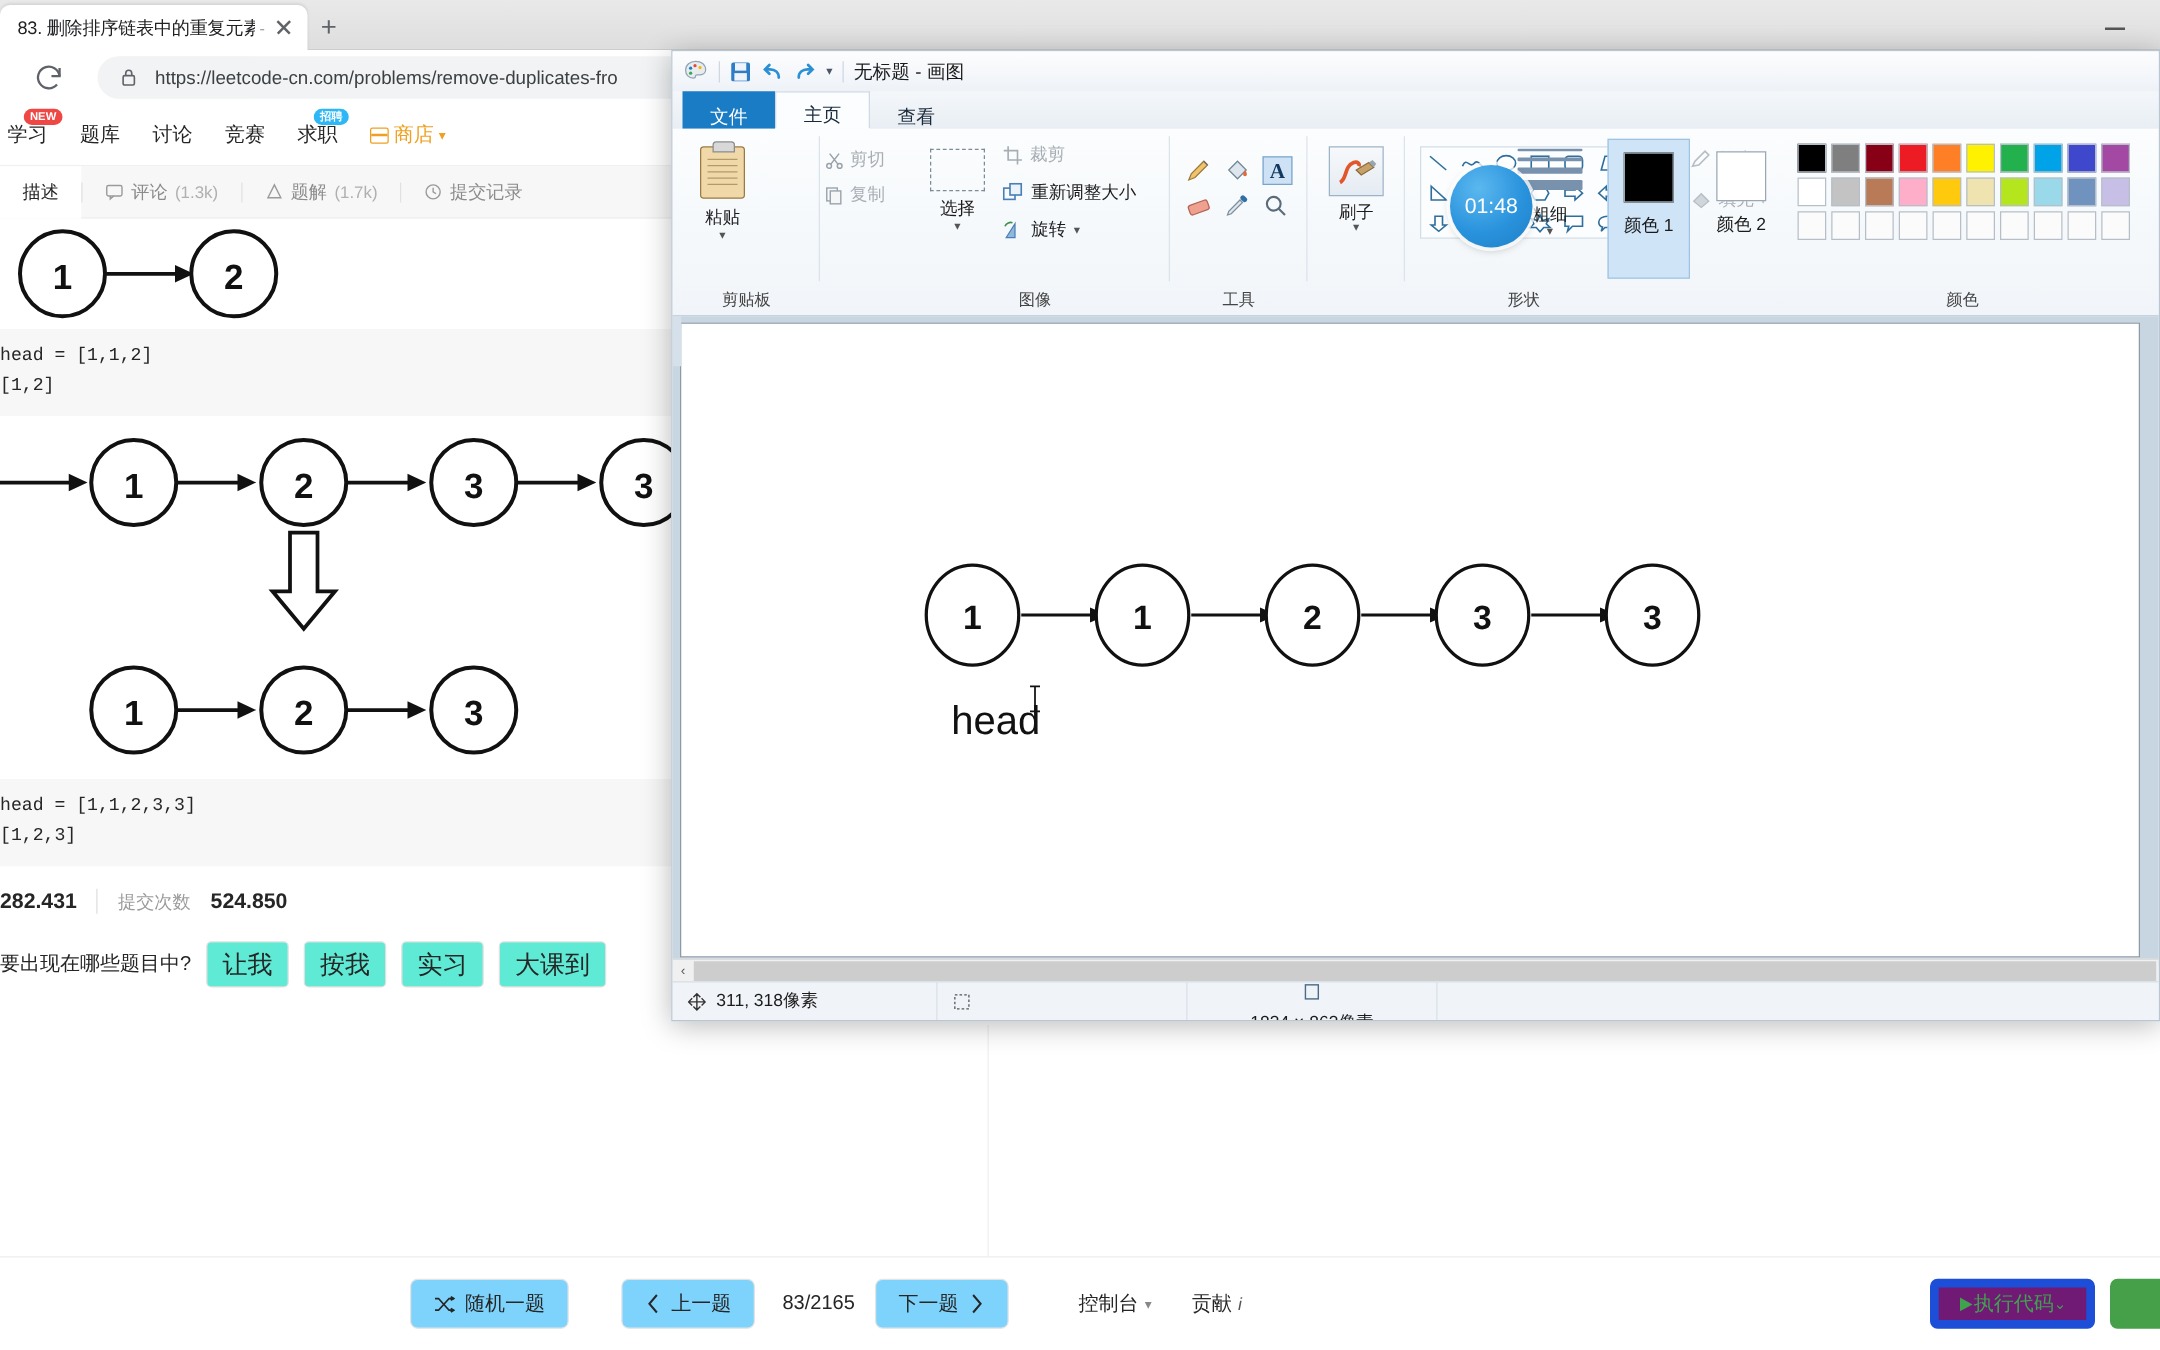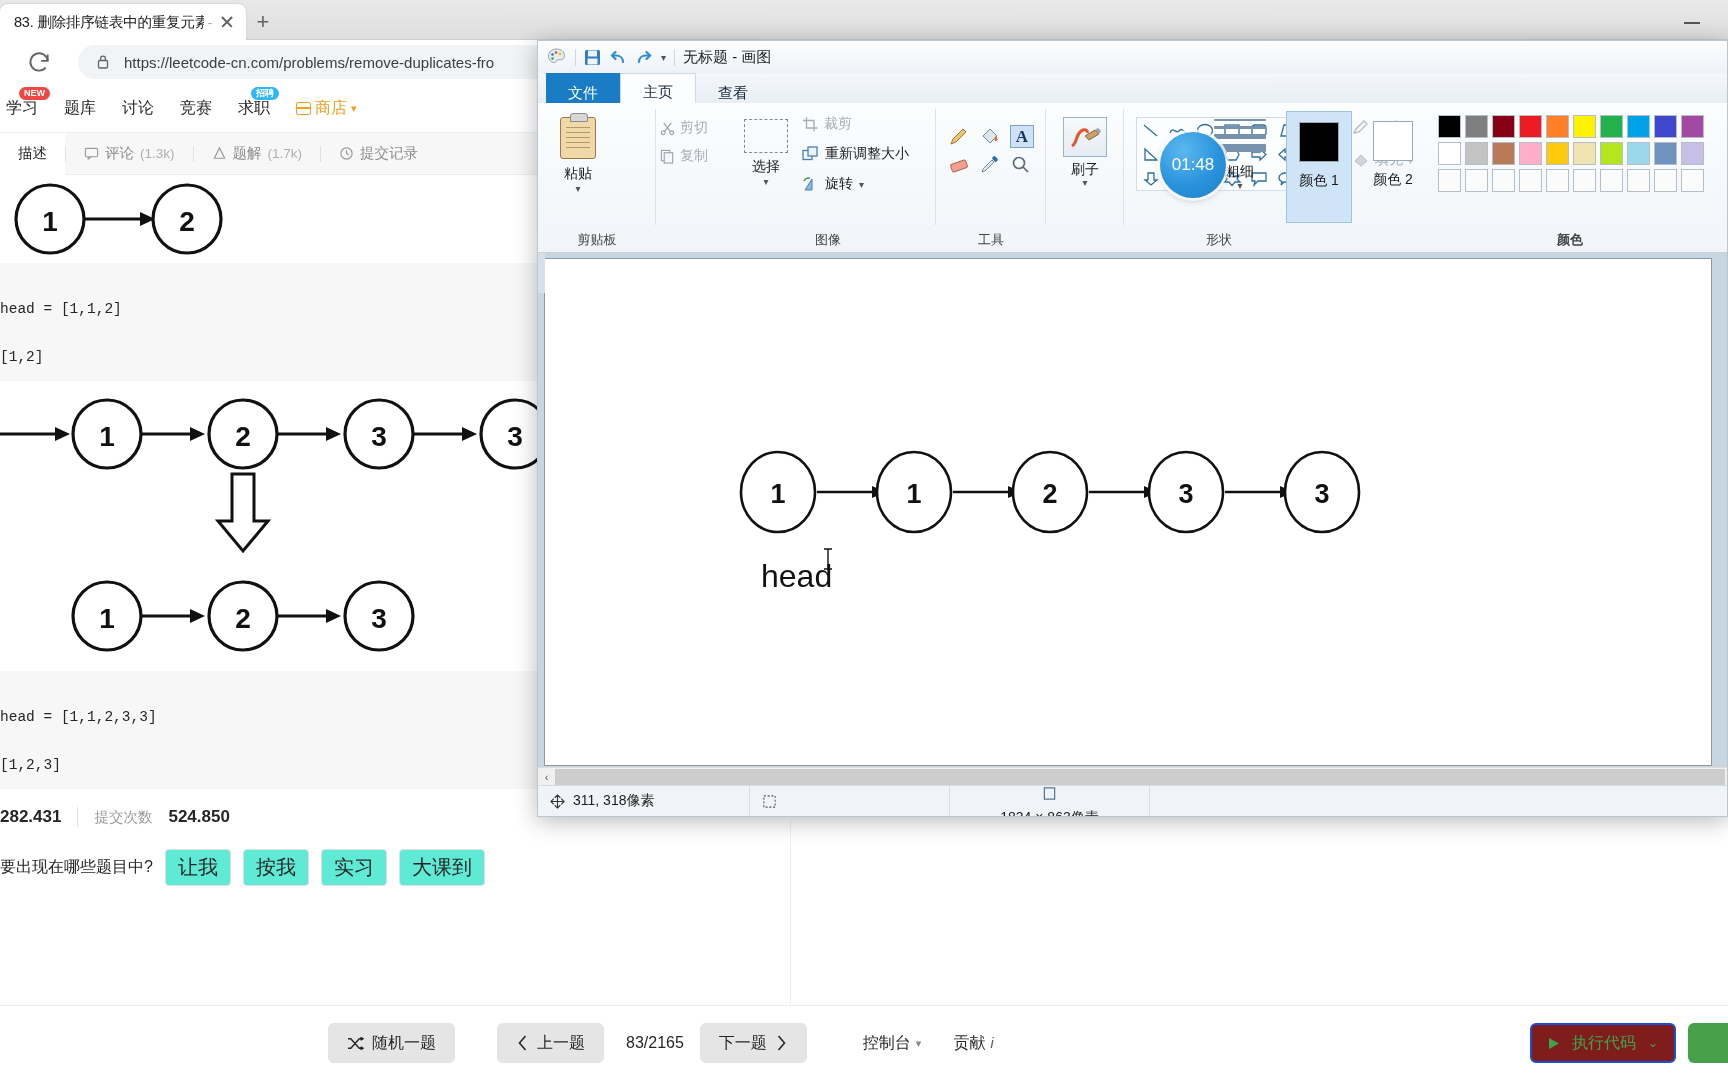--- a/index.html
+++ b/index.html
@@ -107,21 +107,21 @@
     position: absolute; left: 0; top: 175px; width: 780px; height: 830px;
     background: #fff; overflow: hidden;
   }
   .lc-scroll { position: relative; width: 100%; }
 
   .ex-figure { position: relative; background: #fff; }
   .code-block {
     background: #f7f7f7; font-family: "Liberation Mono", "DejaVu Sans Mono", monospace;
     font-size: 14.5px; color: #262626; line-height: 24px; padding: 10px 0 12px 0;
   }
-  .code-block div { padding-left: 0; white-space: pre; margin-top: 24px; }
+  .code-block div { padding-left: 0; white-space: pre; }
 
   .constraints {
     font-size: 15px; color: #262626; line-height: 40px; padding-top: 6px;
   }
   .constraints .mono {
     font-family: "Liberation Mono", "DejaVu Sans Mono", monospace;
     background: #f3f3f3; border-radius: 3px; padding: 1px 3px; font-size: 14px;
   }
   .stats-row {
     display: flex; align-items: center; gap: 16px; padding-top: 18px; font-size: 17px;
@@ -136,29 +136,29 @@
     font-size: 20px; color: #262626; background: #5eead4; white-space: nowrap;
   }
 
   
   .lc-bottom {
     position: absolute; left: 0; top: 1005px; width: 1728px; height: 75px;
     background: #fff; border-top: 1px solid #ededed;
     display: flex; align-items: center;
   }
   .btm-btn {
-    border: 1px solid #e3e3e3; border-radius: 6px; background: #e5e5e5;
+    border: 1px solid #e3e3e3; border-radius: 6px; background: #7dd3fc;
     height: 40px; display: flex; align-items: center; gap: 8px;
     padding: 0 18px; font-size: 16px; color: #262626; white-space: nowrap;
   }
   .btm-text { font-size: 16px; color: #262626; white-space: nowrap; }
   .btm-link { font-size: 16px; color: #262626; white-space: nowrap; display: flex; align-items: center; gap: 5px; }
   .run-btn {
-    border: 2px solid #1d4ed8; border-radius: 6px; background: #7f1d1d;
-    height: 40px; display: flex; align-items: center; gap: 12px;
+    border: 7px solid #1d4ed8; border-radius: 6px; background: #701a75;
+    height: 40px; display: flex; align-items: center; gap: 0;
     padding: 0 16px; font-size: 16px; color: #3fa34d; white-space: nowrap;
   }
   .submit-btn {
     border-radius: 6px; background: #45a049; height: 40px; width: 60px;
   }
 
   
   .editor-pane {
     position: absolute; left: 790px; top: 820px; width: 938px; height: 185px;
     background: #fff; border-left: 1px solid #f0f0f0;
@@ -875,21 +875,21 @@
           <span class="swatch" style="background:#fbfbfb"></span>
           <span class="swatch" style="background:#fbfbfb"></span>
           <span class="swatch" style="background:#fbfbfb"></span>
           <span class="swatch" style="background:#fbfbfb"></span>
           <span class="swatch" style="background:#fbfbfb"></span>
           <span class="swatch" style="background:#fbfbfb"></span>
           <span class="swatch" style="background:#fbfbfb"></span>
           <span class="swatch" style="background:#fbfbfb"></span>
         </div>
 
-        <div class="glabel" style="left:230px;width:280px;font-weight:bold;">颜色</div>
+        <div class="glabel" style="left:230px;width:280px;">颜色</div>
       </div>
     </div>
 
     <div class="timer-bubble">
       <span>01:48</span>
     </div>
 
     <div class="paint-canvas-area">
       <div class="canvas-sheet">
         <svg width="1168" height="508" viewBox="0 0 1168 508">

